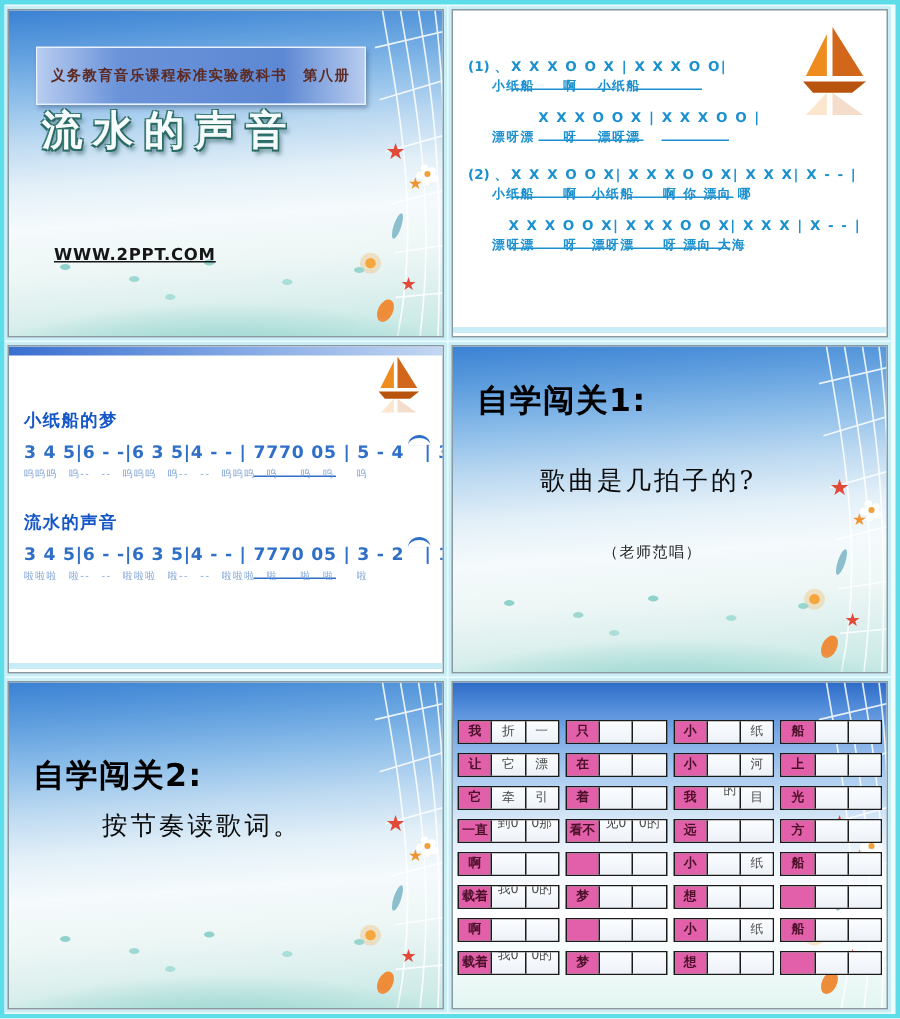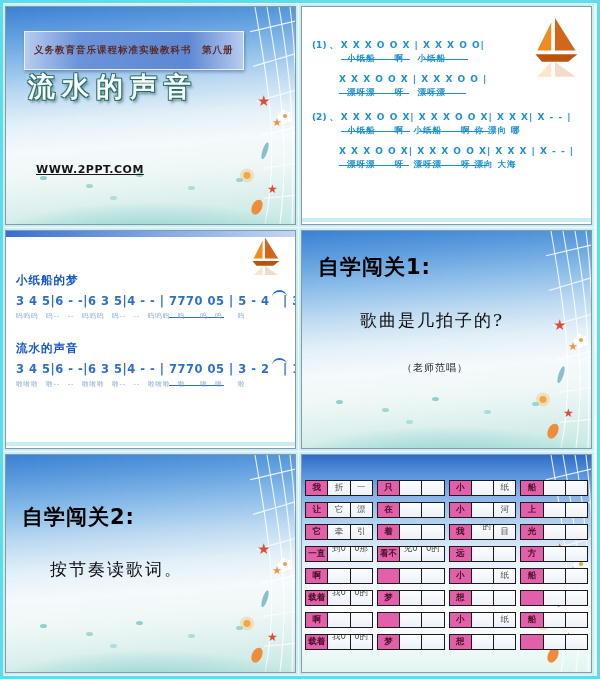--- a/index.html
+++ b/index.html
@@ -45,22 +45,22 @@
     color:#f6fcfb;
     text-shadow:1px 1px 0 #2b6b66,-1px -1px 0 #3a7d78,1px -1px 0 #2b6b66,-1px 1px 0 #2b6b66,2px 3px 3px rgba(20,70,70,.55);
   }
   .url{ position:absolute; bottom:48px; left:30px; font-size:11px; font-weight:bold; color:#161616; letter-spacing:.5px;text-decoration:underline; }
 
   
   .s2wrap{ position:absolute; top:32px; left:10px; right:64px; color:#1b90cf; font-weight:bold; }
   .sec{ margin-bottom:13px; }
   .rline{ font-size:9px; letter-spacing:1px; white-space:nowrap; line-height:13px; }
   .rline .num{ letter-spacing:0; margin-right:2px; }
-  .rline.ind2{ margin-left:27px; margin-top:9px; }
-  .lyr{ font-size:8.5px; margin-left:35px; letter-spacing:1px; line-height:12px; white-space:nowrap; }
+  .rline.ind2{ margin-left:27px; margin-top:9px;text-align:center; }
+  .lyr{ font-size:8.5px; margin-left:16px; letter-spacing:1px; line-height:12px; white-space:nowrap; }
   .u{ border-bottom:1.5px solid currentColor; padding-bottom:9px; }
   .boat{ position:absolute; }
   .boat-lg{ top:10px; right:8px; width:56px; height:72px; }
   .boat-sm{ top:6px; right:12px; width:36px; height:46px; }
 
   
   .topband{ position:absolute; top:0; left:0; right:0; height:6px;
     background:linear-gradient(90deg,#3a6fd0,#85aae4 55%,#c3d6f2); }
   .botband{ position:absolute; bottom:2px; left:0; right:0; height:4px; background:#c9edf6; }
   .s3wrap{ position:absolute; top:42px; left:10px; right:6px; }
@@ -263,21 +263,21 @@
     </g>
     <circle cx="52" cy="170" r="7" fill="#f6a02f" opacity="0.25"></circle>
     <circle cx="52" cy="170" r="3.5" fill="#f6a02f" opacity="0.9"></circle>
     <ellipse cx="70" cy="145" rx="2.5" ry="9" fill="#7fb8c8" transform="rotate(18 70 145)" opacity="0.9"></ellipse>
     <ellipse cx="62" cy="202" rx="5" ry="8" fill="#ef8c3a" transform="rotate(25 62 202)"></ellipse>
   </svg>
 </span>
     <div class="wave"></div>
     <i class="dots"></i>
     <div class="task-head" style="top:48px;">自学闯关2:</div>
-    <div class="task-q" style="top:84px; left:44px;margin-top:19px;">按节奏读歌词。</div>
+    <div class="task-q" style="top:84px; left:62px;">按节奏读歌词。</div>
   </section>
 
   <section class="slide s6">
     <span class="decor-slot">
   <svg viewBox="0 0 100 219" preserveAspectRatio="none">
     <g stroke="#ffffff" stroke-width="1.1" opacity="0.85" fill="none">
       <path d="M60,0 C70,60 86,140 70,219"></path>
       <path d="M72,0 C82,60 96,130 85,219"></path>
       <path d="M84,0 C92,50 101,100 97,219"></path>
       <path d="M95,0 C100,40 102,80 101,130"></path>

